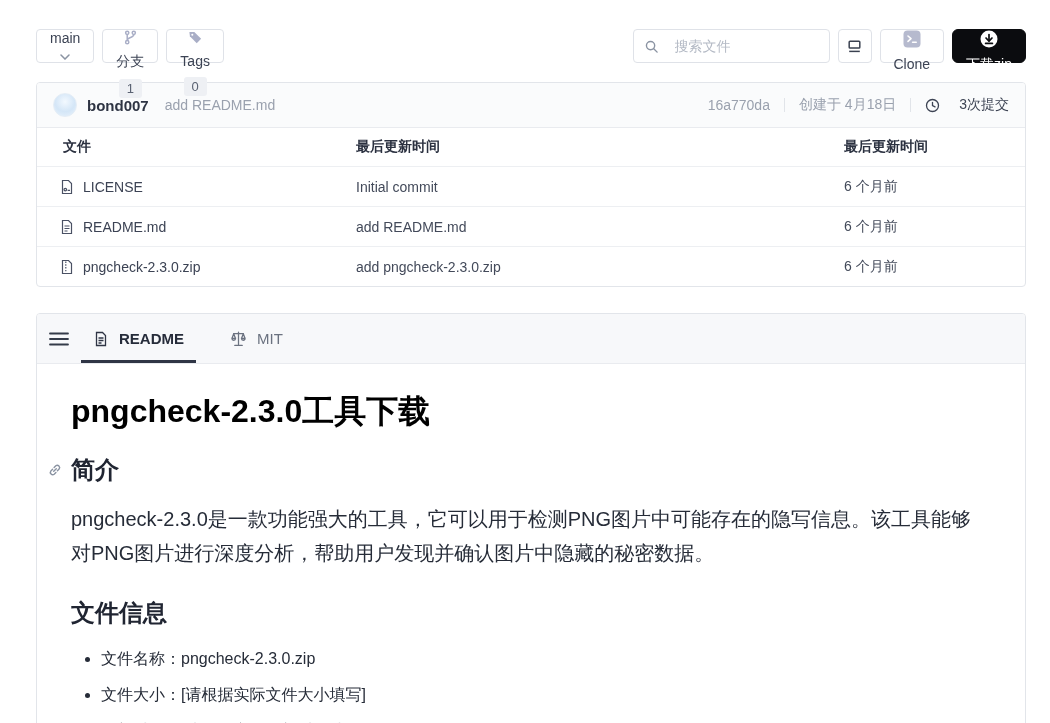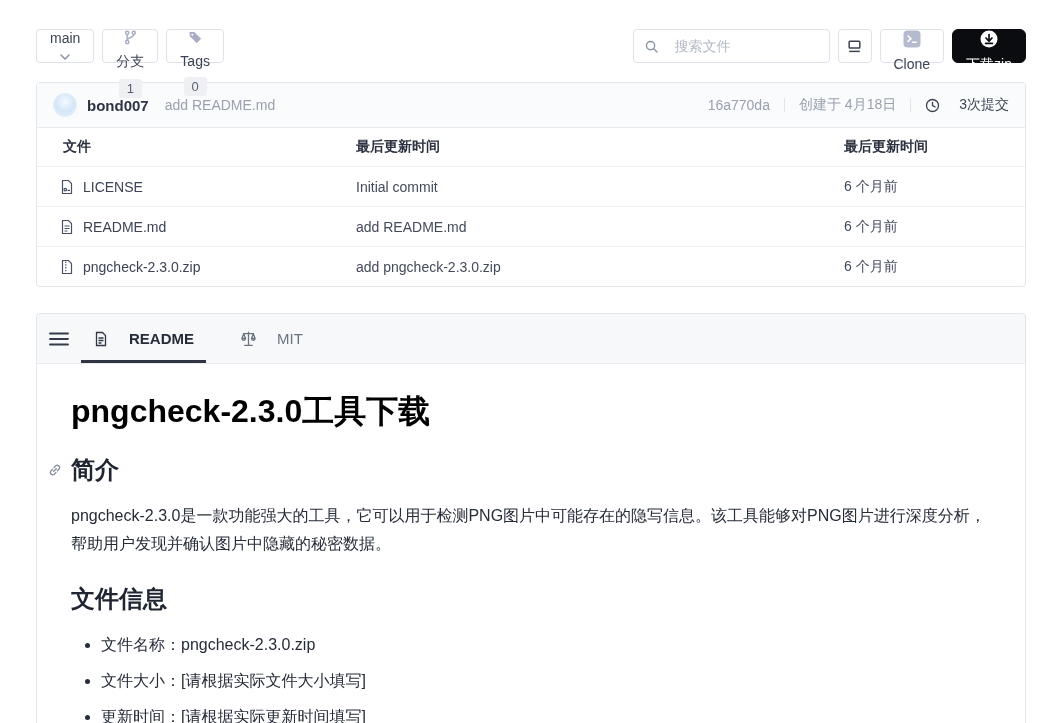--- a/index.html
+++ b/index.html
@@ -46,31 +46,31 @@
   .file-name { padding-left: 22px; display: flex; align-items: center; gap: 8px; cursor: pointer; }
   .file-commit { color: #434a5a; cursor: pointer; }
   .file-time { color: #434a5a; }
 
   
   .readme-panel { margin-top: 26px; border: 1px solid #e2e5ea; border-radius: 4px;
     overflow: hidden; min-height: 420px; }
   .readme-header { height: 50px; background: #f7f8fa; border-bottom: 1px solid #e9ebef;
     display: flex; align-items: stretch; padding: 0 12px; }
   .hamburger { align-self: center; margin-right: 12px; cursor: pointer; display: flex; }
-  .tab { display: flex; align-items: center; gap: 20px; padding: 3px 12px 0 12px;
+  .tab { display: flex; align-items: center; gap: 10px; padding: 3px 12px 0 12px;
     border-bottom: 3px solid transparent; font-size: 15px; color: #6b7280; cursor: pointer; }
   .tab.active { border-bottom-color: #2f3545; color: #262c3a; font-weight: 700; }
   .tab + .tab { margin-left: 22px; }
 
   .readme-body { padding: 26px 34px 40px 34px; background: #fff; }
   .readme-body h1 { font-size: 32px; font-weight: 700; color: #000000; margin: 0 0 20px; }
   .md-h2 { position: relative; font-size: 24px; font-weight: 700; color: #202532; margin: 8px 0 16px; }
   .md-h2 .anchor { position: absolute; left: -24px; top: 50%; transform: translateY(-50%);
     display: flex; cursor: pointer; }
-  .readme-body p { font-size: 16px; line-height: 1.72; color: #262c38; margin: 4px 0 24px; }
+  .readme-body p { font-size: 20px; line-height: 1.72; color: #262c38; margin: 4px 0 24px; }
   .md-h2.second { margin-top: 26px; margin-bottom: 18px; }
   .readme-body ul { margin: 14px 0 0 0; padding-left: 30px; }
   .readme-body li { font-size: 16px; color: #262c38; margin: 12px 0; line-height: 1.5; }
 </style>
 </head>
 <body>
 
 <div class="page">
 
   <div class="toolbar">

